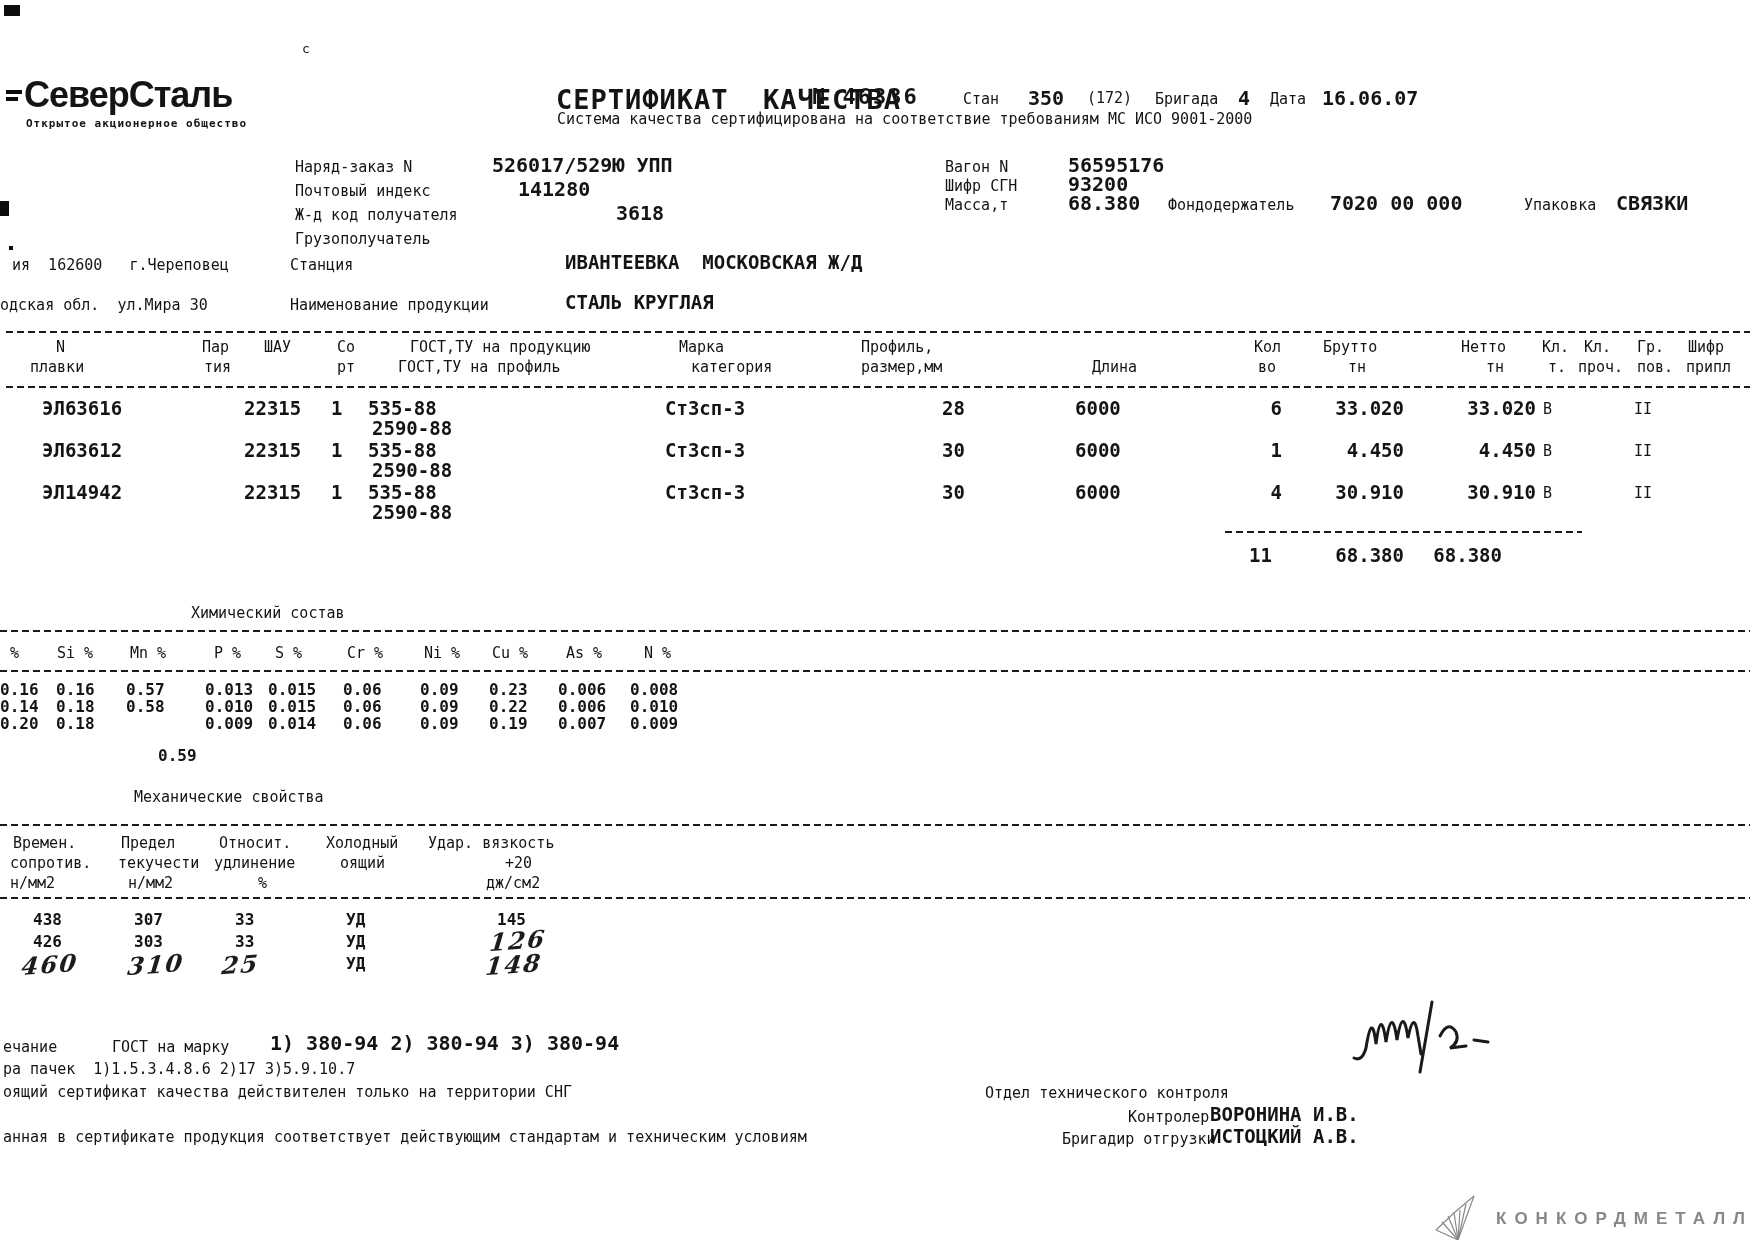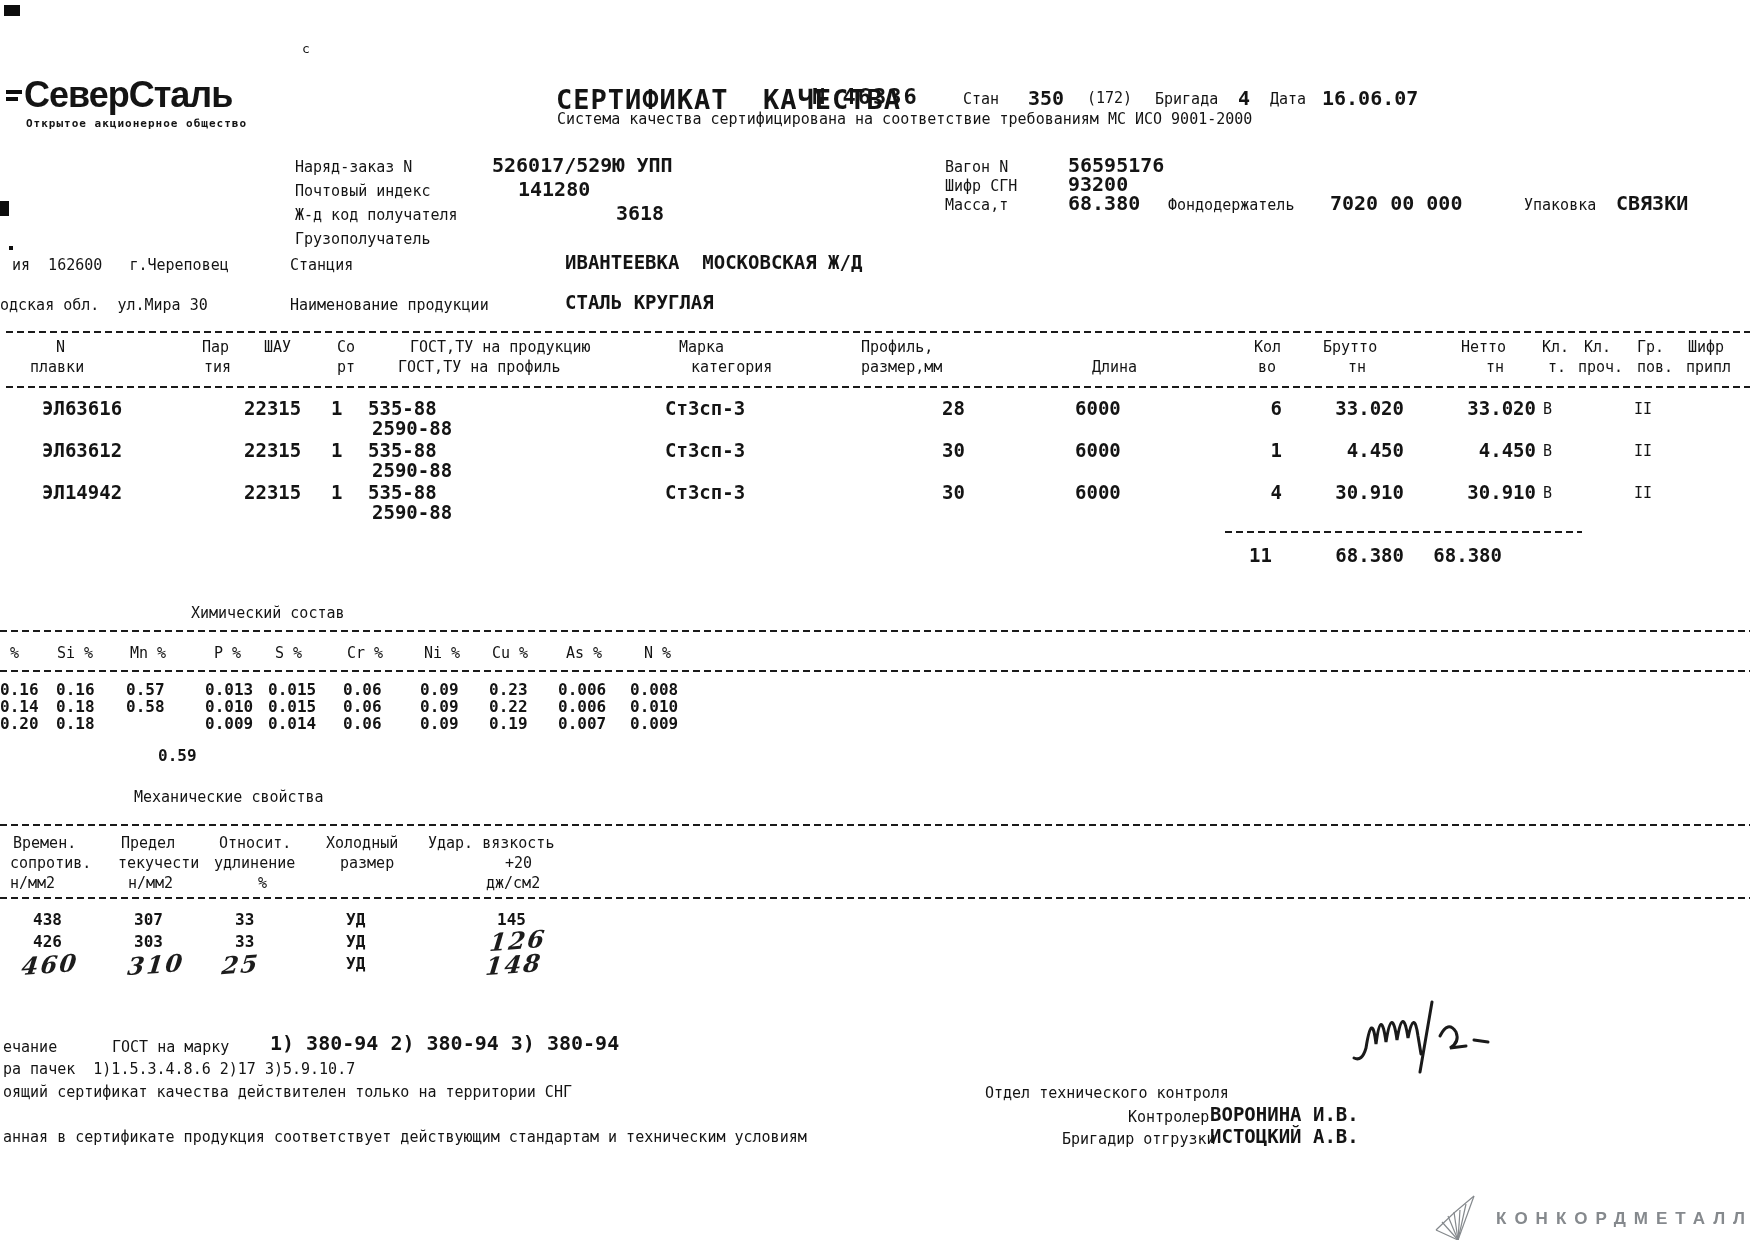--- a/index.html
+++ b/index.html
@@ -212,21 +212,21 @@
   <span class="t s15" style="left:13px;top:836px;">Времен.</span>
   <span class="t s15" style="left:10px;top:856px;">сопротив.</span>
   <span class="t s15" style="left:10px;top:876px;">н/мм2</span>
   <span class="t s15" style="left:121px;top:836px;">Предел</span>
   <span class="t s15" style="left:118px;top:856px;">текучести</span>
   <span class="t s15" style="left:128px;top:876px;">н/мм2</span>
   <span class="t s15" style="left:219px;top:836px;">Относит.</span>
   <span class="t s15" style="left:214px;top:856px;">удлинение</span>
   <span class="t s15" style="left:258px;top:876px;">%</span>
   <span class="t s15" style="left:326px;top:836px;">Холодный</span>
-  <span class="t s15" style="left:340px;top:856px;">размер</span>
+  <span class="t s15" style="left:340px;top:856px;">оящий</span>
   <span class="t s15" style="left:428px;top:836px;">Удар. вязкость</span>
   <span class="t s15" style="left:505px;top:856px;">+20</span>
   <span class="t s15" style="left:486px;top:876px;">дж/см2</span>
 
   <div class="dash" style="left:0px;top:897px;width:1750px;"></div>
 
   <span class="t s16" style="left:33px;top:912px;">438</span>
   <span class="t s16" style="left:134px;top:912px;">307</span>
   <span class="t s16" style="left:235px;top:912px;">33</span>
   <span class="t s16" style="left:346px;top:912px;">УД</span>

